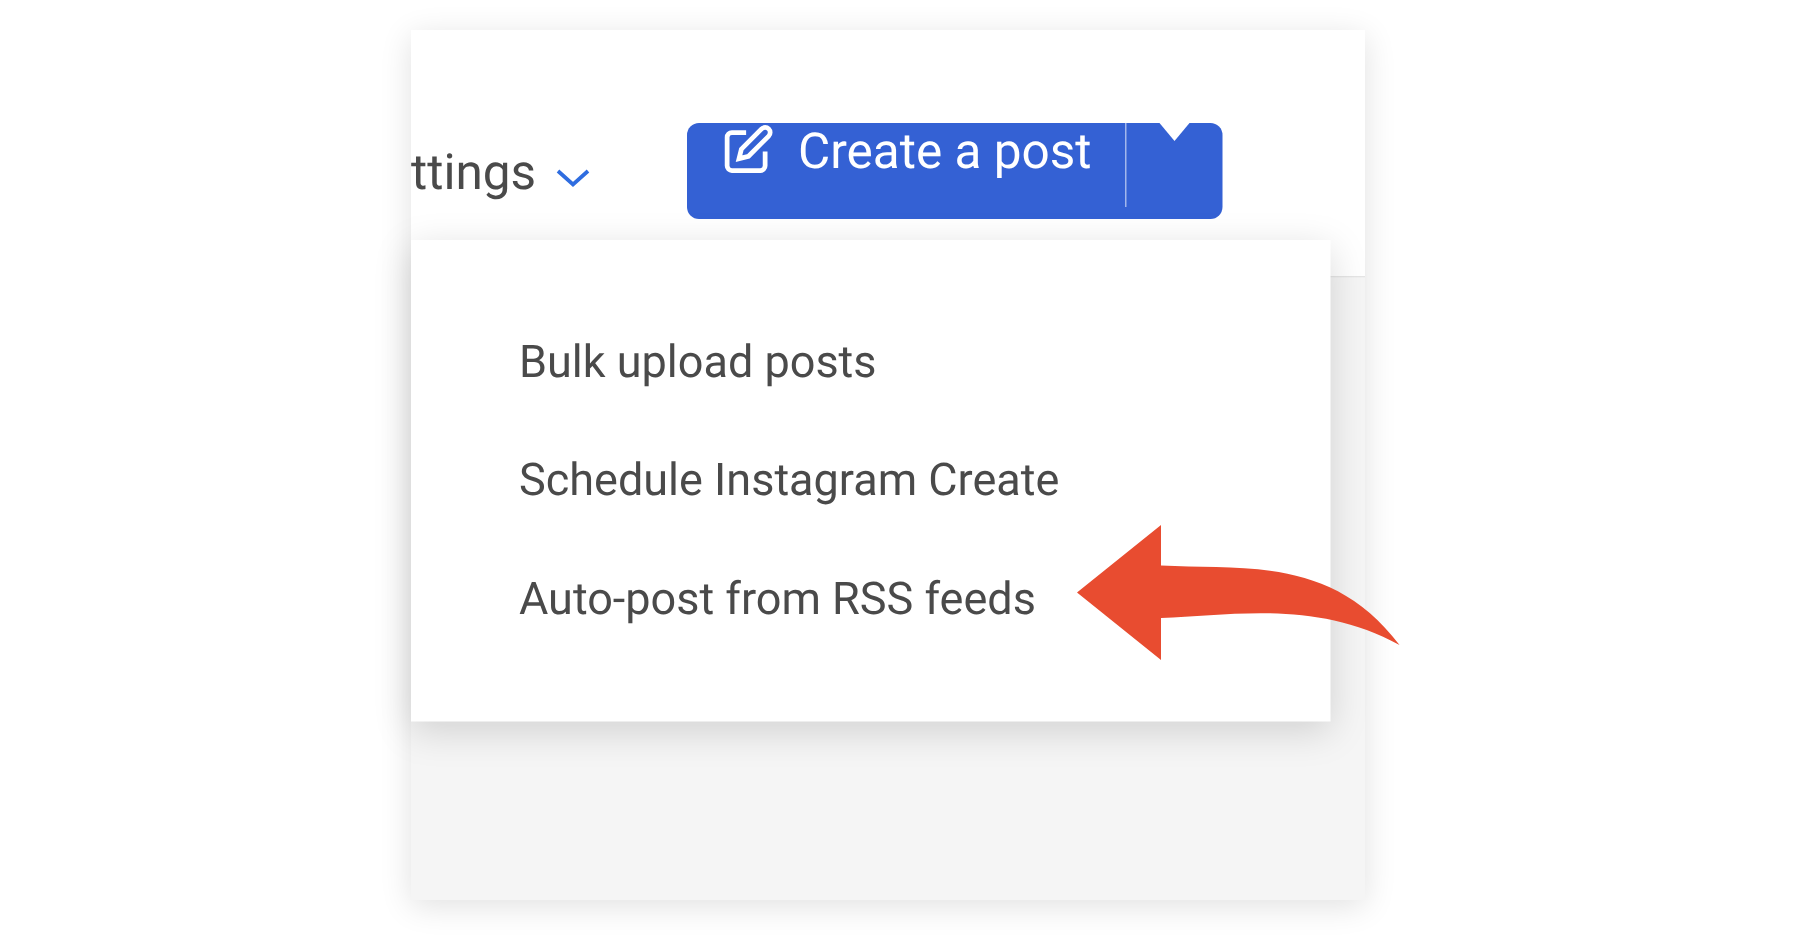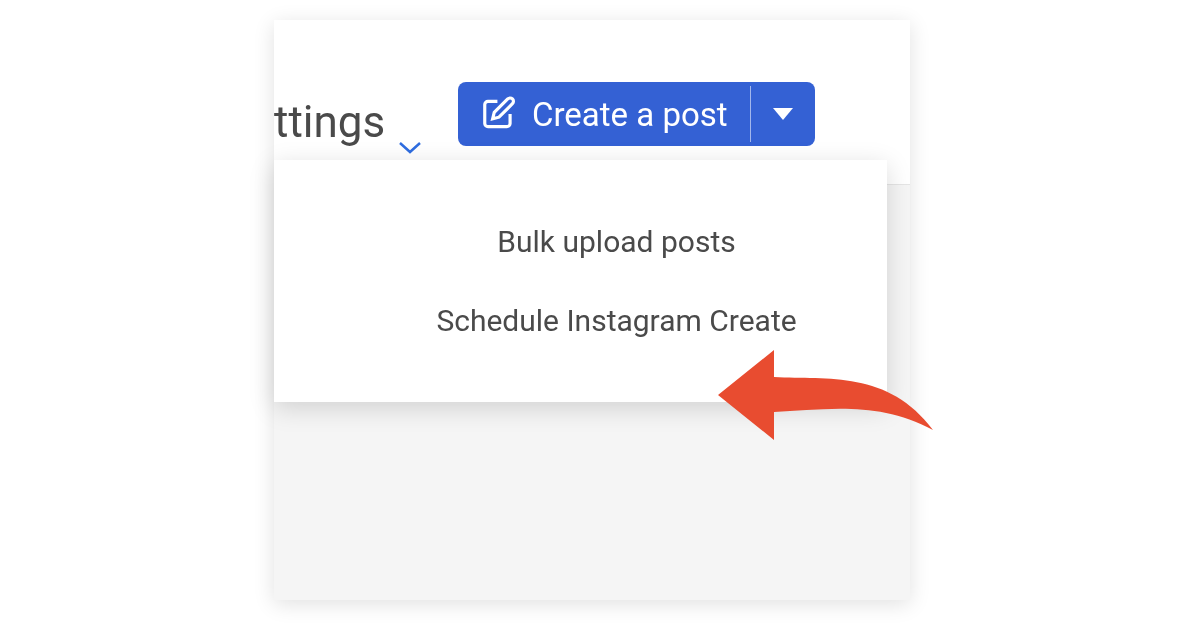--- a/index.html
+++ b/index.html
@@ -32,45 +32,45 @@
       width: 636px;
       height: 165px;
       background: #ffffff;
       border-bottom: 1px solid #e5e5e5;
     }
     .settings-link {
       position: absolute;
       left: 0px;
       top: 76px;
       display: flex;
-      align-items: center;
+      align-items: flex-start;
       gap: 12px;
       color: #4a4a4a;
-      font-size: 44px;
+      font-size: 33px;
     }
     .settings-text {
       white-space: nowrap;
     }
     .chevron-down {
       width: 26px;
       height: 16px;
     }
     .chevron-down svg {
       width: 100%;
       height: 100%;
       stroke: #2f6de0;
       stroke-width: 2.5;
       fill: none;
     }
     .create-post-button {
       position: absolute;
       left: 184px;
       top: 62px;
       display: flex;
-      align-items: center;
+      align-items: flex-start;
       background: #3461d4;
       border-radius: 8px;
       color: #ffffff;
       font-size: 33px;
       height: 64px;
       padding: 0 0 0 22px;
       cursor: pointer;
     }
     .compose-icon {
       width: 38px;
@@ -109,21 +109,20 @@
       border-top: 12px solid #ffffff;
     }
     .dropdown-menu {
       position: absolute;
       left: 0;
       top: 140px;
       width: 613px;
       background: #ffffff;
       box-shadow: 0 6px 24px rgba(0,0,0,0.15);
       padding: 42px 0 42px 0;
-      text-align: center;
     }
     .dropdown-item {
       padding: 22px 0 22px 72px;
       font-size: 30px;
       color: #4a4a4a;
       cursor: pointer;
     }
     .arrow-annotation {
       position: absolute;
       left: 718px;
@@ -161,20 +160,23 @@
       </span>
     </div>
   </div>
   <div class="dropdown-menu">
     <div class="dropdown-item">
       <span>Bulk upload posts</span>
     </div>
     <div class="dropdown-item">
       <span>Schedule Instagram Create</span>
     </div>
+    <div class="dropdown-item">
+      <span>Auto-post from RSS feeds</span>
+    </div>
   </div>
 </div>
 
 <div class="arrow-annotation">
   <svg width="220" height="110" viewBox="0 0 220 110">
     <path d="M 0 45 L 56 0 L 56 27 C 110 30 170 20 215 80 C 160 50 105 60 56 62 L 56 90 Z"></path>
   </svg>
 </div>
 
 </body></html>

